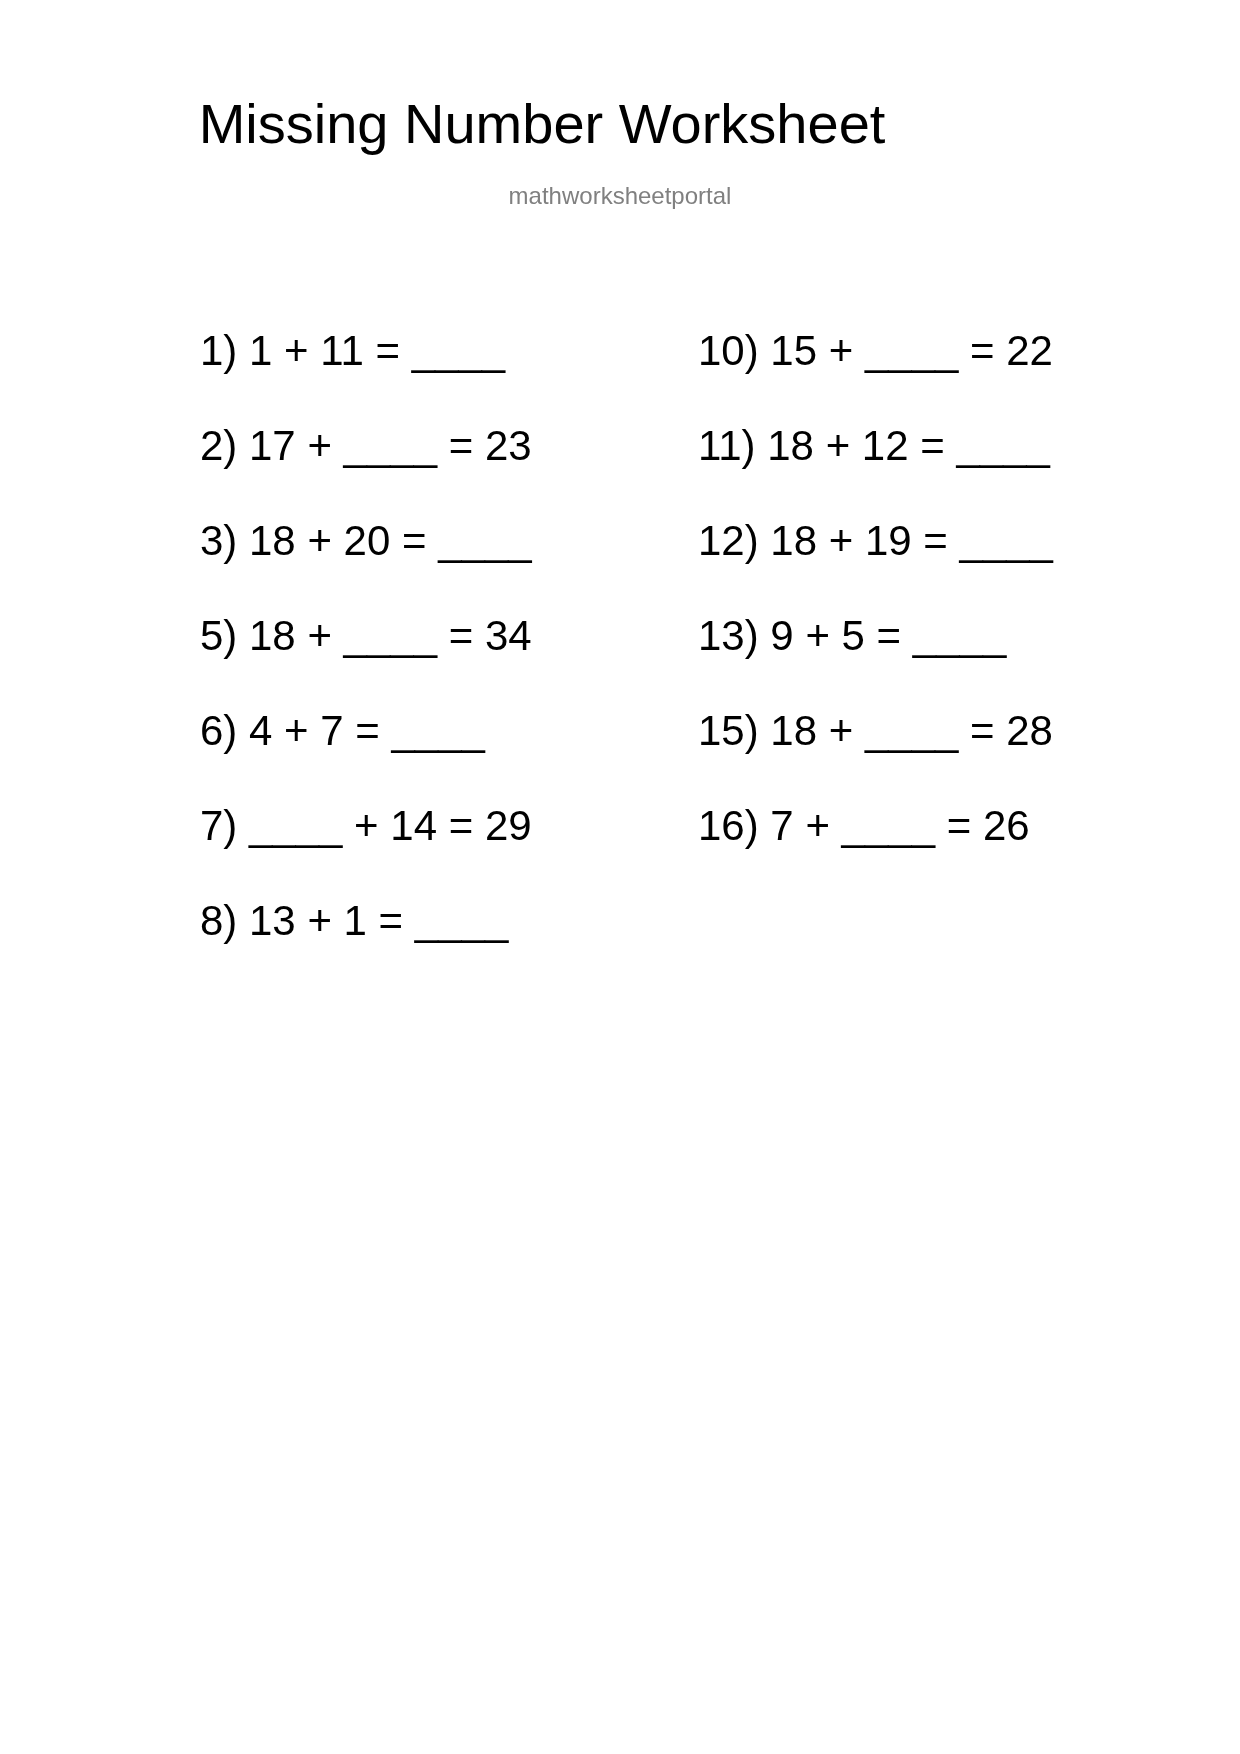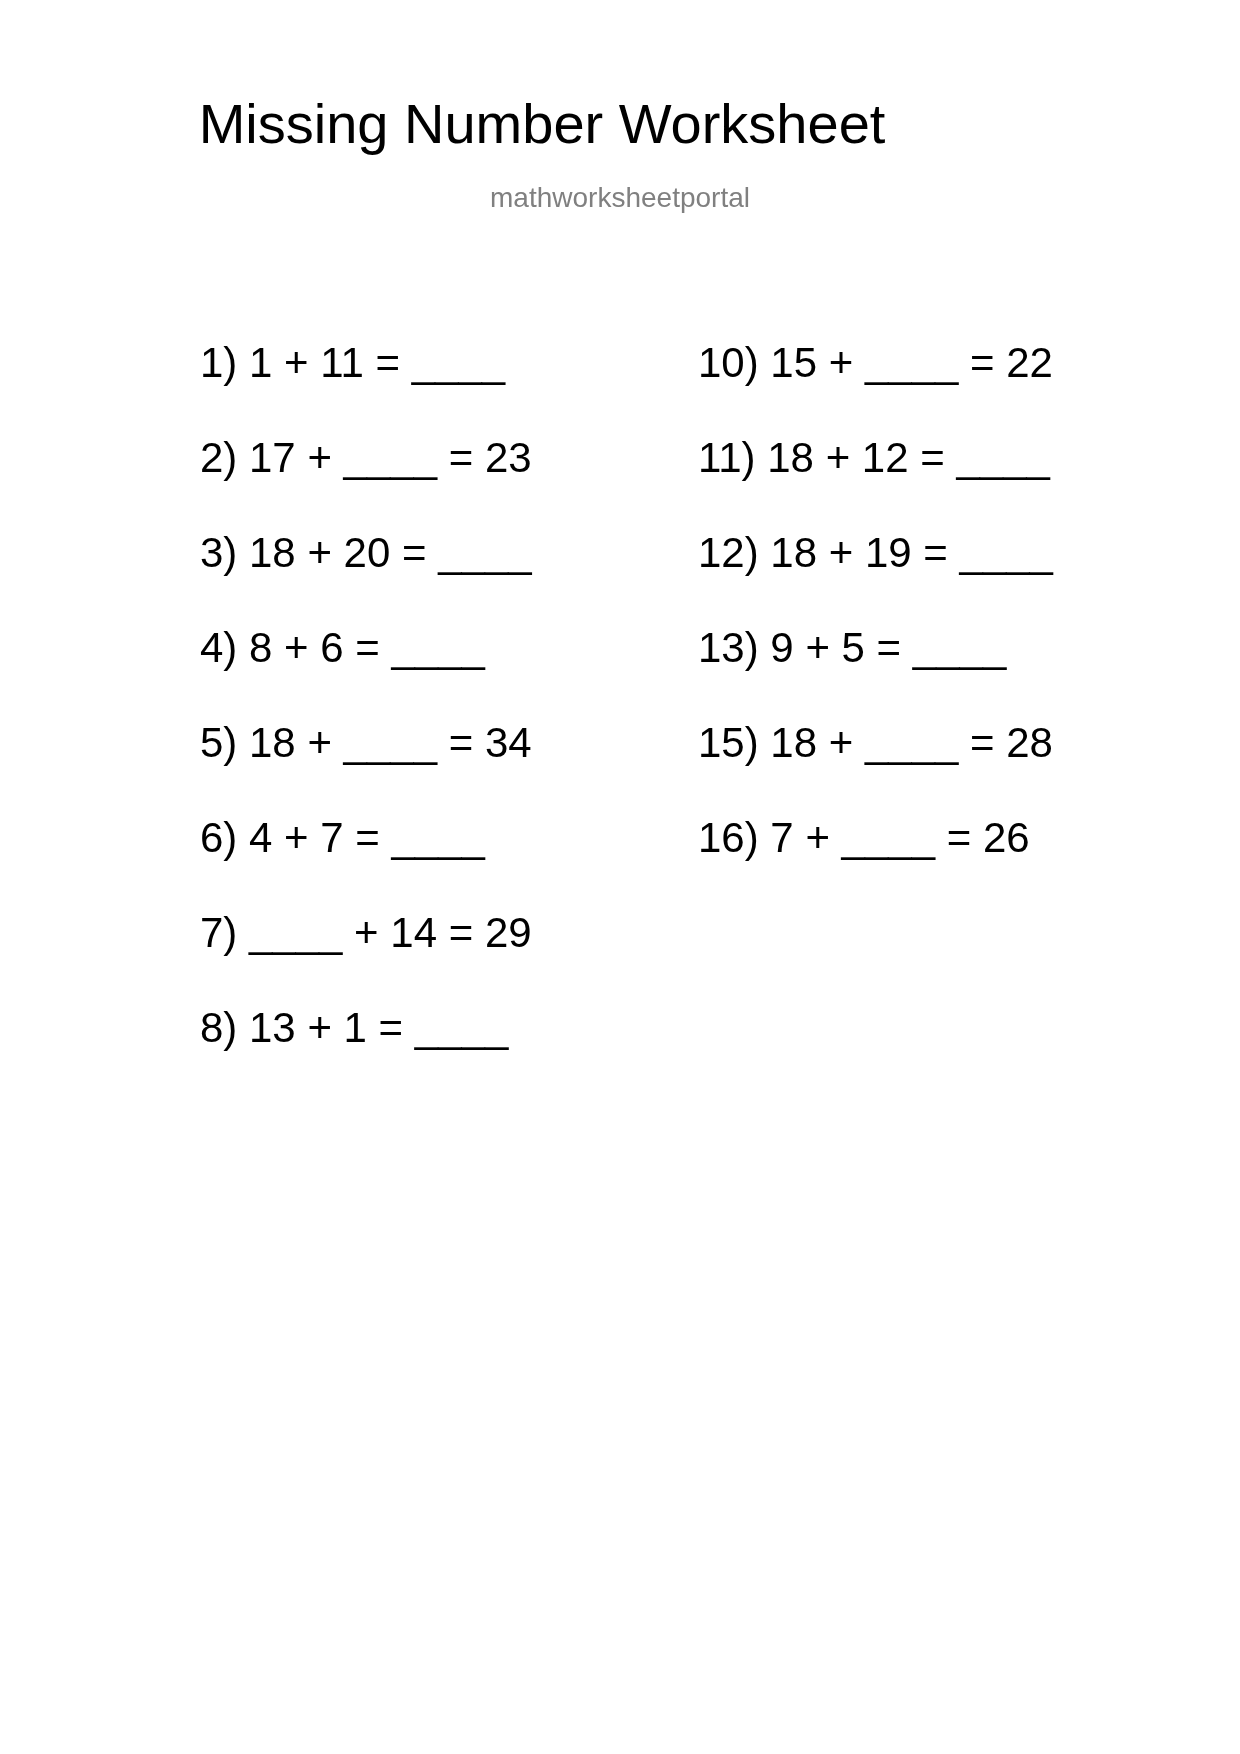--- a/index.html
+++ b/index.html
@@ -1,37 +1,36 @@
 <!DOCTYPE html>
 <html><head>
   <meta charset="utf-8">
   <style>
     html, body { margin: 0; padding: 0; background: #ffffff; }
     body { width: 1240px; height: 1754px; position: relative; overflow: hidden;
       font-family: "Liberation Sans", sans-serif; color: #000; }
     .title { position: absolute; left: 0; width: 1034px; top: 96px; text-align: center;
       font-size: 56px; line-height: 1; padding-left: 50px; box-sizing: border-box; }
     .subtitle { position: absolute; left: 0; width: 1240px; top: 184px; text-align: center;
-      font-size: 28px; color: #808080; line-height: 1; box-sizing: border-box; }
-    .col { position: absolute; top: 342px; }
+      font-size: 24px; color: #808080; line-height: 1; box-sizing: border-box; }
+    .col { position: absolute; top: 330px; }
     .col.left { left: 200px; }
     .col.right { left: 698px; }
     .problem { font-size: 42px; line-height: 1; height: 95px; white-space: pre; }
   </style>
 </head>
 <body>
 
 <div class="title">Missing Number Worksheet</div>
 <div class="subtitle">mathworksheetportal</div>
 
 <div class="col left">
   <div class="problem">1) 1 + 11 = ____</div>
   <div class="problem">2) 17 + ____ = 23</div>
   <div class="problem">3) 18 + 20 = ____</div>
-  <div class="problem">4) 8 + 6 = ____</div>
   <div class="problem">5) 18 + ____ = 34</div>
   <div class="problem">6) 4 + 7 = ____</div>
   <div class="problem">7) ____ + 14 = 29</div>
   <div class="problem">8) 13 + 1 = ____</div>
 </div>
 
 <div class="col right">
   <div class="problem">10) 15 + ____ = 22</div>
   <div class="problem">11) 18 + 12 = ____</div>
   <div class="problem">12) 18 + 19 = ____</div>

